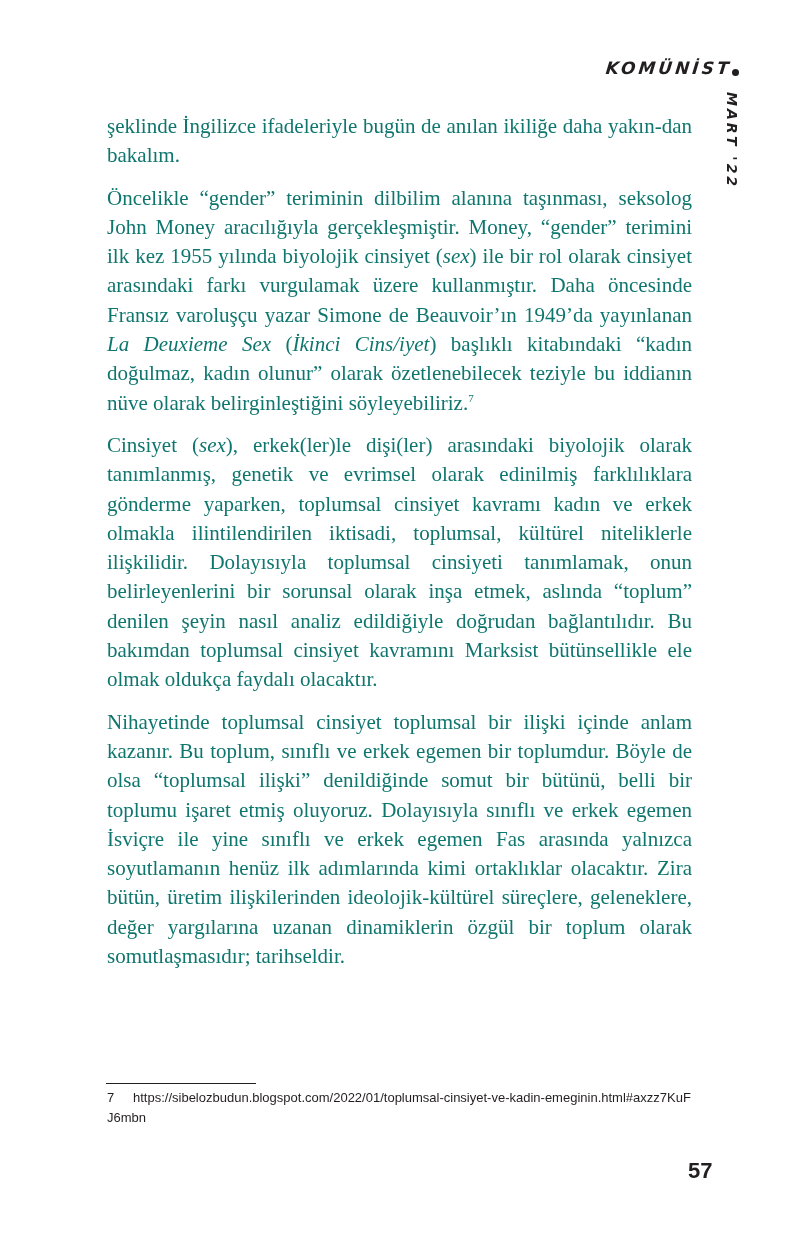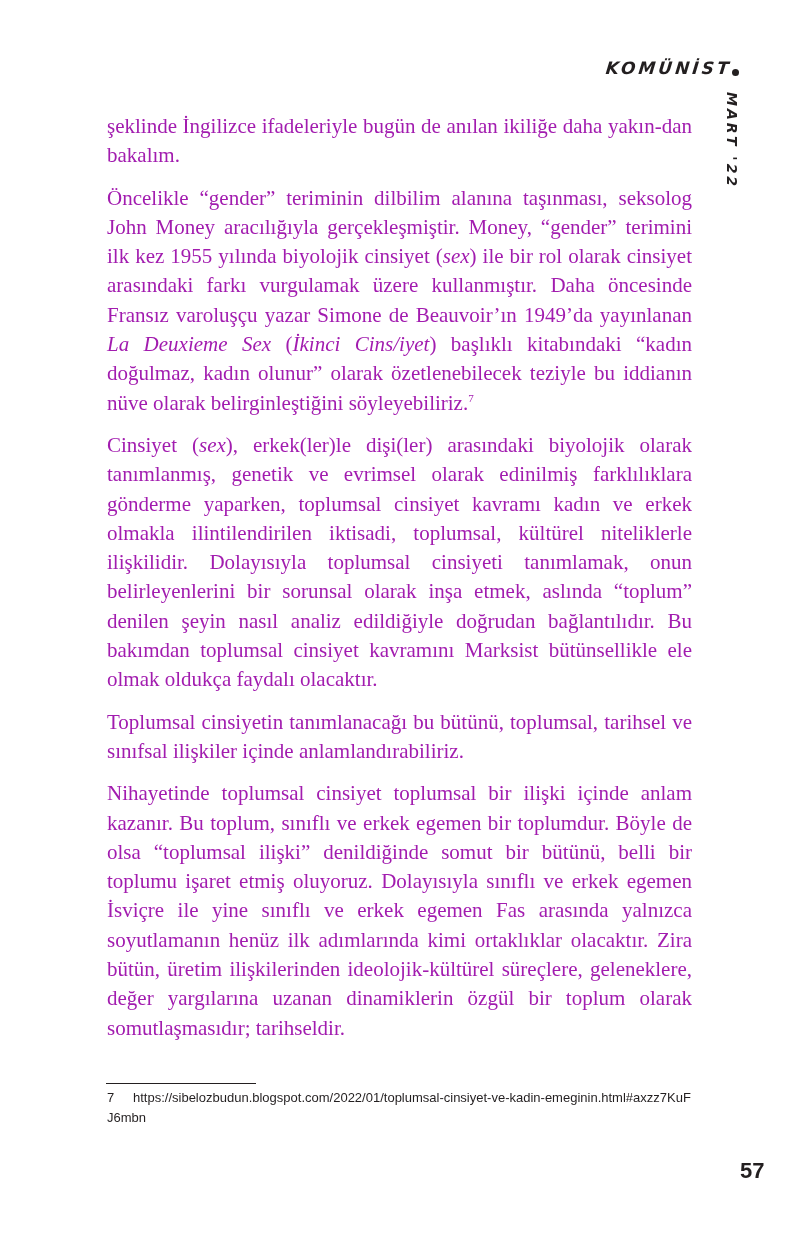--- a/index.html
+++ b/index.html
@@ -47,21 +47,21 @@
     .body-text {
       position: absolute;
       top: 112px;
       left: 107px;
       width: 585px;
       font-family: "Liberation Serif", "DejaVu Serif", serif;
       font-size: 21px;
       line-height: 29.3px;
       text-align: justify;
       hyphens: manual;
-      color: #a21caf;
+      color: #0f766e;
     }
     .body-text p { margin: 0 0 13px 0; }
     .body-text em { font-style: italic; }
     .body-text sup { font-size: 11px; line-height: 0; vertical-align: 8px; }
     .footnote-rule {
       position: absolute;
       top: 1083px;
       left: 106px;
       width: 150px;
       height: 0;
@@ -74,39 +74,38 @@
       width: 585px;
       font-family: "Liberation Sans", "DejaVu Sans", sans-serif;
       font-size: 13px;
       line-height: 20px;
       color: #231f20;
     }
     .footnote .fn-num { display: inline-block; width: 26px; }
     .page-number {
       position: absolute;
       top: 1158px;
-      left: 740px;
+      left: 688px;
       font-family: "Liberation Sans", "DejaVu Sans", sans-serif;
       font-weight: bold;
       font-size: 22px;
       color: #231f20;
     }
   </style>
 </head>
 <body>
 
 <div class="header-title">KOMÜNİST</div>
 <div class="header-dot"></div>
 <div class="header-date">MART '22</div>
 
 <div class="body-text" id="body-text">
     <p><span>şeklinde İngilizce ifadeleriyle bugün de anılan ikiliğe daha yakın-dan bakalım.</span></p>
     <p><span>Öncelikle “gender” teriminin dilbilim alanına taşınması, seksolog John Money aracılığıyla gerçekleşmiştir. Money, “gender” terimini ilk kez 1955 yılında biyolojik cinsiyet (</span><em>sex</em><span>) ile bir rol olarak cinsiyet arasındaki farkı vurgulamak üzere kullanmıştır. Daha öncesinde Fransız varoluşçu yazar Simone de Beauvoir’ın 1949’da yayınlanan </span><em>La Deuxieme Sex</em><span> (</span><em>İkinci Cins/iyet</em><span>) başlıklı kitabındaki “kadın doğulmaz, kadın olunur” olarak özetlenebilecek teziyle bu iddianın nüve olarak belirginleştiğini söyleyebiliriz.</span><sup>7</sup></p>
     <p><span>Cinsiyet (</span><em>sex</em><span>), erkek(ler)le dişi(ler) arasındaki biyolojik olarak tanımlanmış, genetik ve evrimsel olarak edinilmiş farklılıklara gönderme yaparken, toplumsal cinsiyet kavramı kadın ve erkek olmakla ilintilendirilen iktisadi, toplumsal, kültürel niteliklerle ilişkilidir. Dolayısıyla toplumsal cinsiyeti tanımlamak, onun belirleyenlerini bir sorunsal olarak inşa etmek, aslında “toplum” denilen şeyin nasıl analiz edildiğiyle doğrudan bağlantılıdır. Bu bakımdan toplumsal cinsiyet kavramını Marksist bütünsellikle ele olmak oldukça faydalı olacaktır.</span></p>
-    <p><span>Toplumsal cinsiyetin tanımlanacağı bu bütünü, toplumsal, tarihsel ve sınıfsal ilişkiler içinde anlamlandırabiliriz.</span></p>
     <p><span>Nihayetinde toplumsal cinsiyet toplumsal bir ilişki içinde anlam kazanır. Bu toplum, sınıflı ve erkek egemen bir toplumdur. Böyle de olsa “toplumsal ilişki” denildiğinde somut bir bütünü, belli bir toplumu işaret etmiş oluyoruz. Dolayısıyla sınıflı ve erkek egemen İsviçre ile yine sınıflı ve erkek egemen Fas arasında yalnızca soyutlamanın henüz ilk adımlarında kimi ortaklıklar olacaktır. Zira bütün, üretim ilişkilerinden ideolojik-kültürel süreçlere, geleneklere, değer yargılarına uzanan dinamiklerin özgül bir toplum olarak somutlaşmasıdır; tarihseldir.</span></p>
   </div>
 
 <div class="footnote-rule"></div>
 <div class="footnote">
   <span class="fn-num">7</span><span style="word-break: break-all;">https://sibelozbudun.blogspot.com/2022/01/toplumsal-cinsiyet-ve-kadin-emeginin.html#axzz7KuFJ6mbn</span>
 </div>
 
 <div class="page-number">57</div>
 

